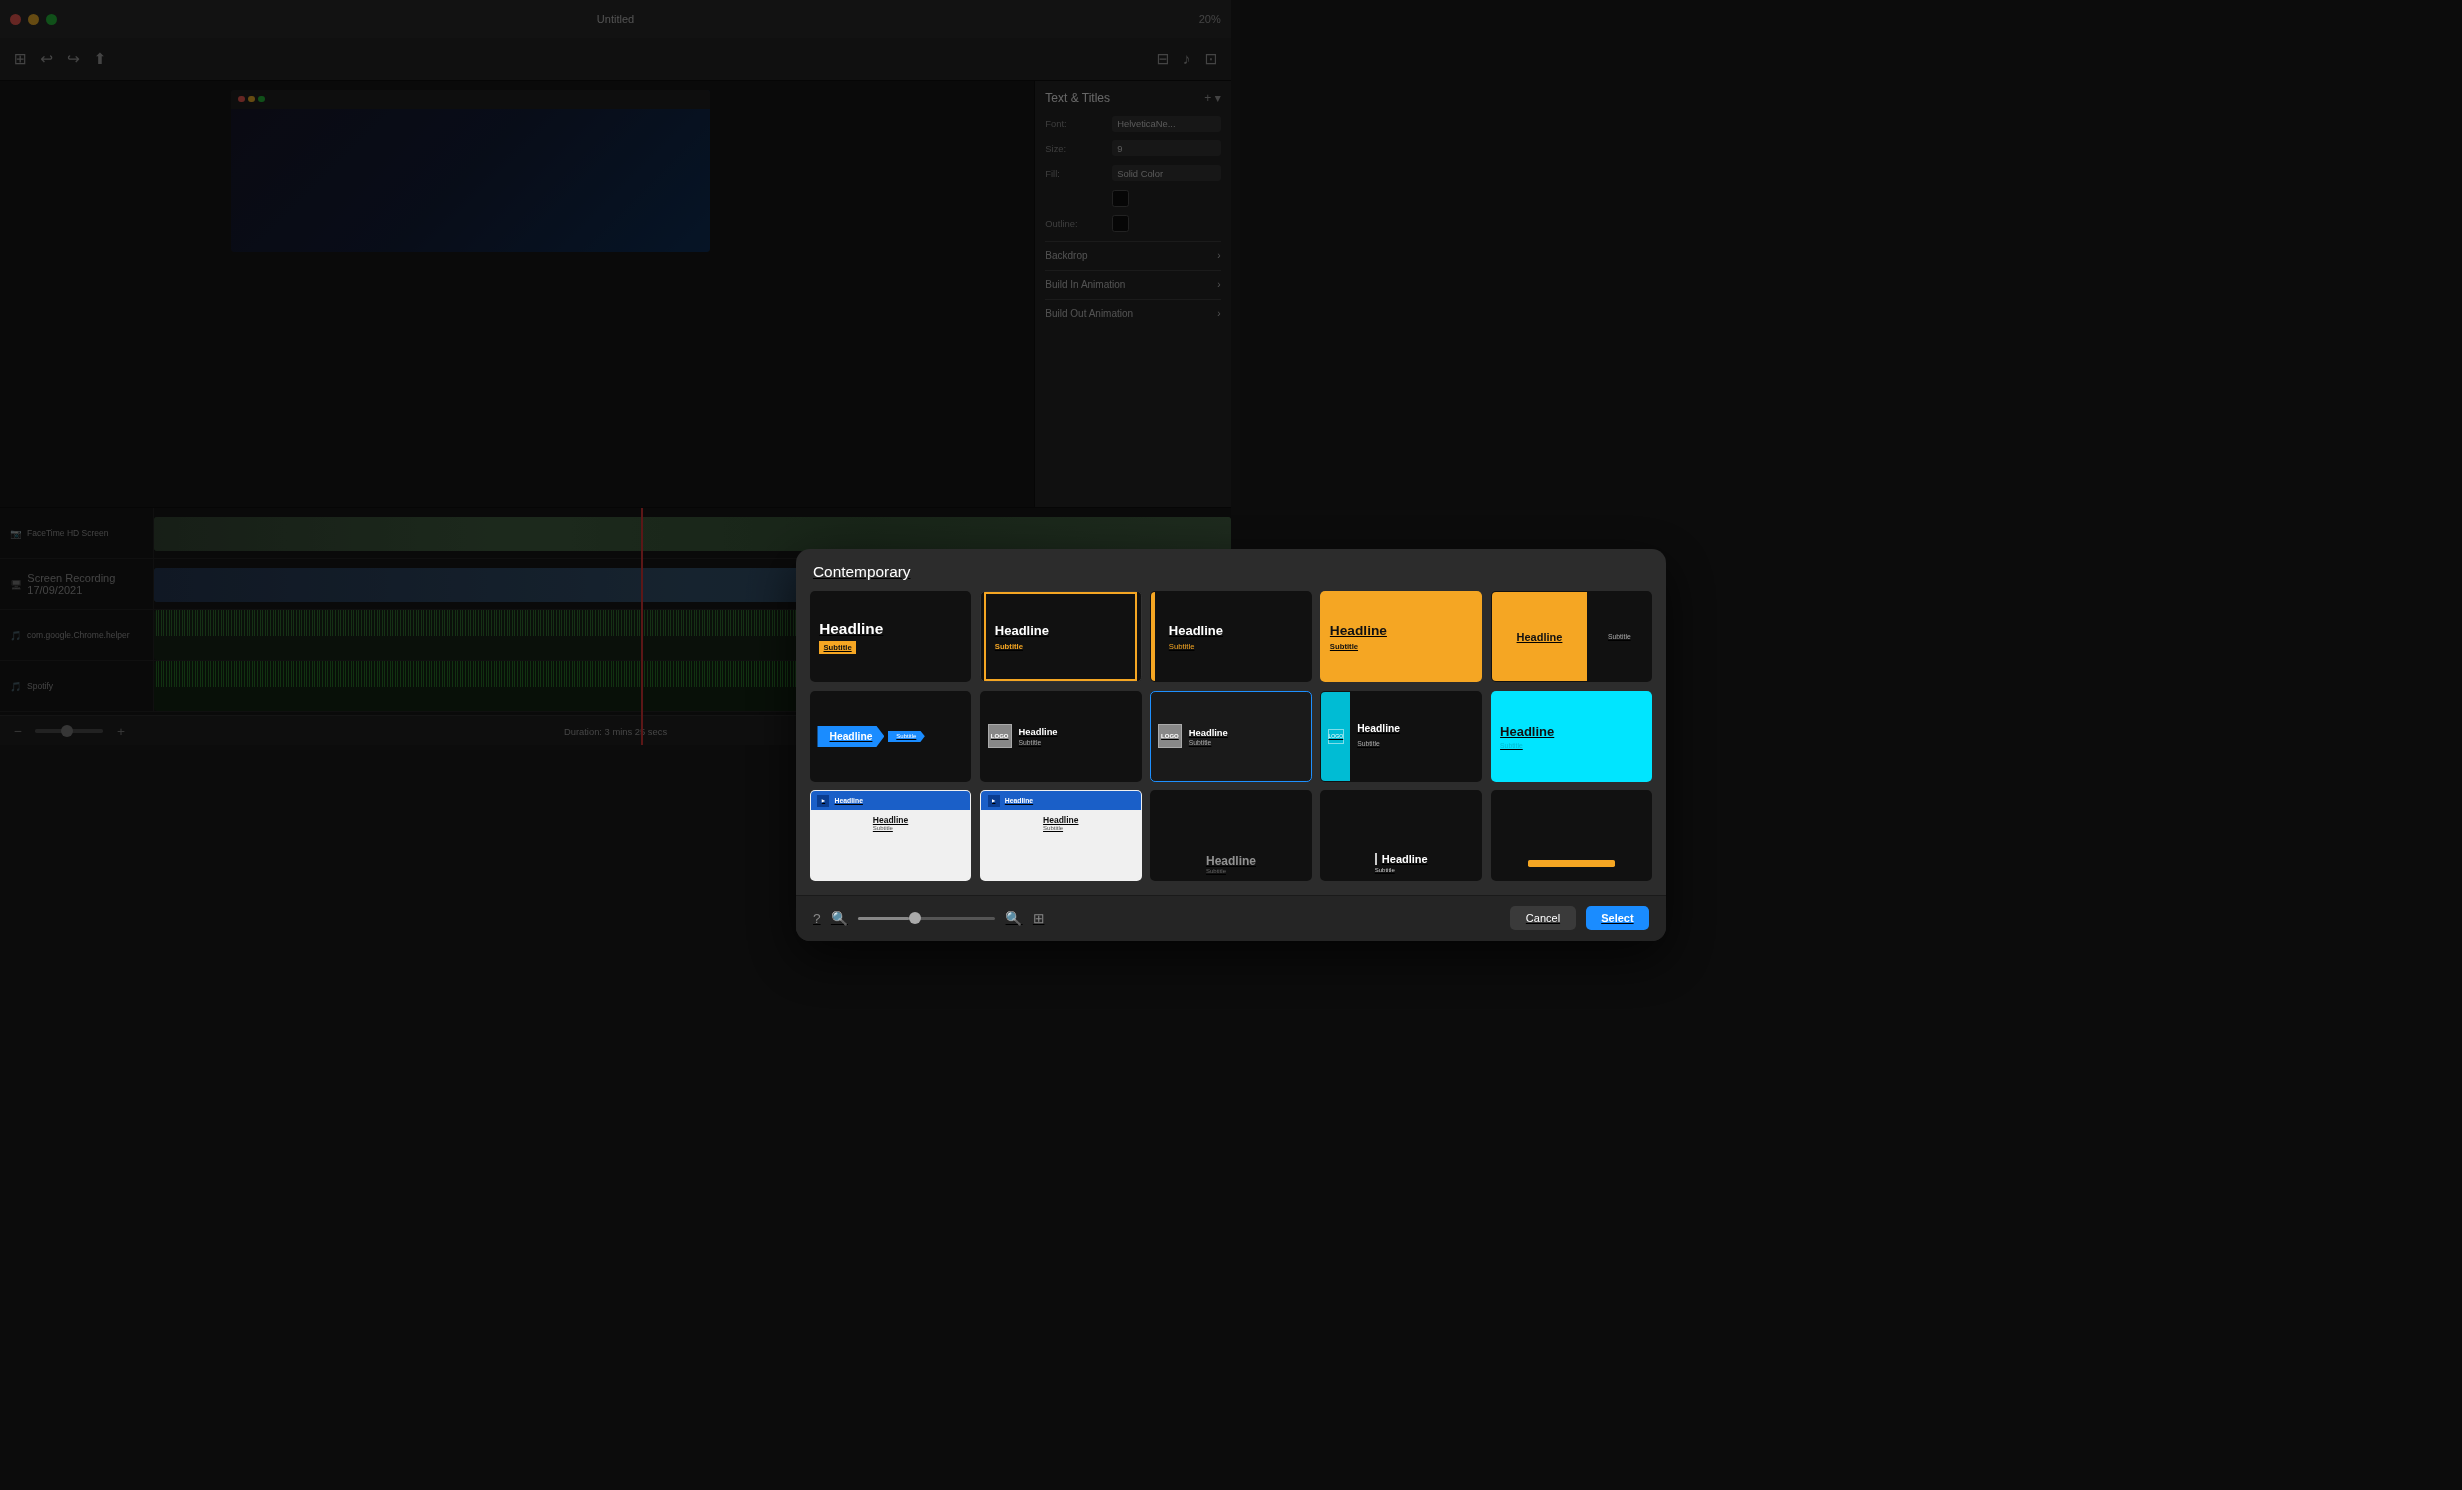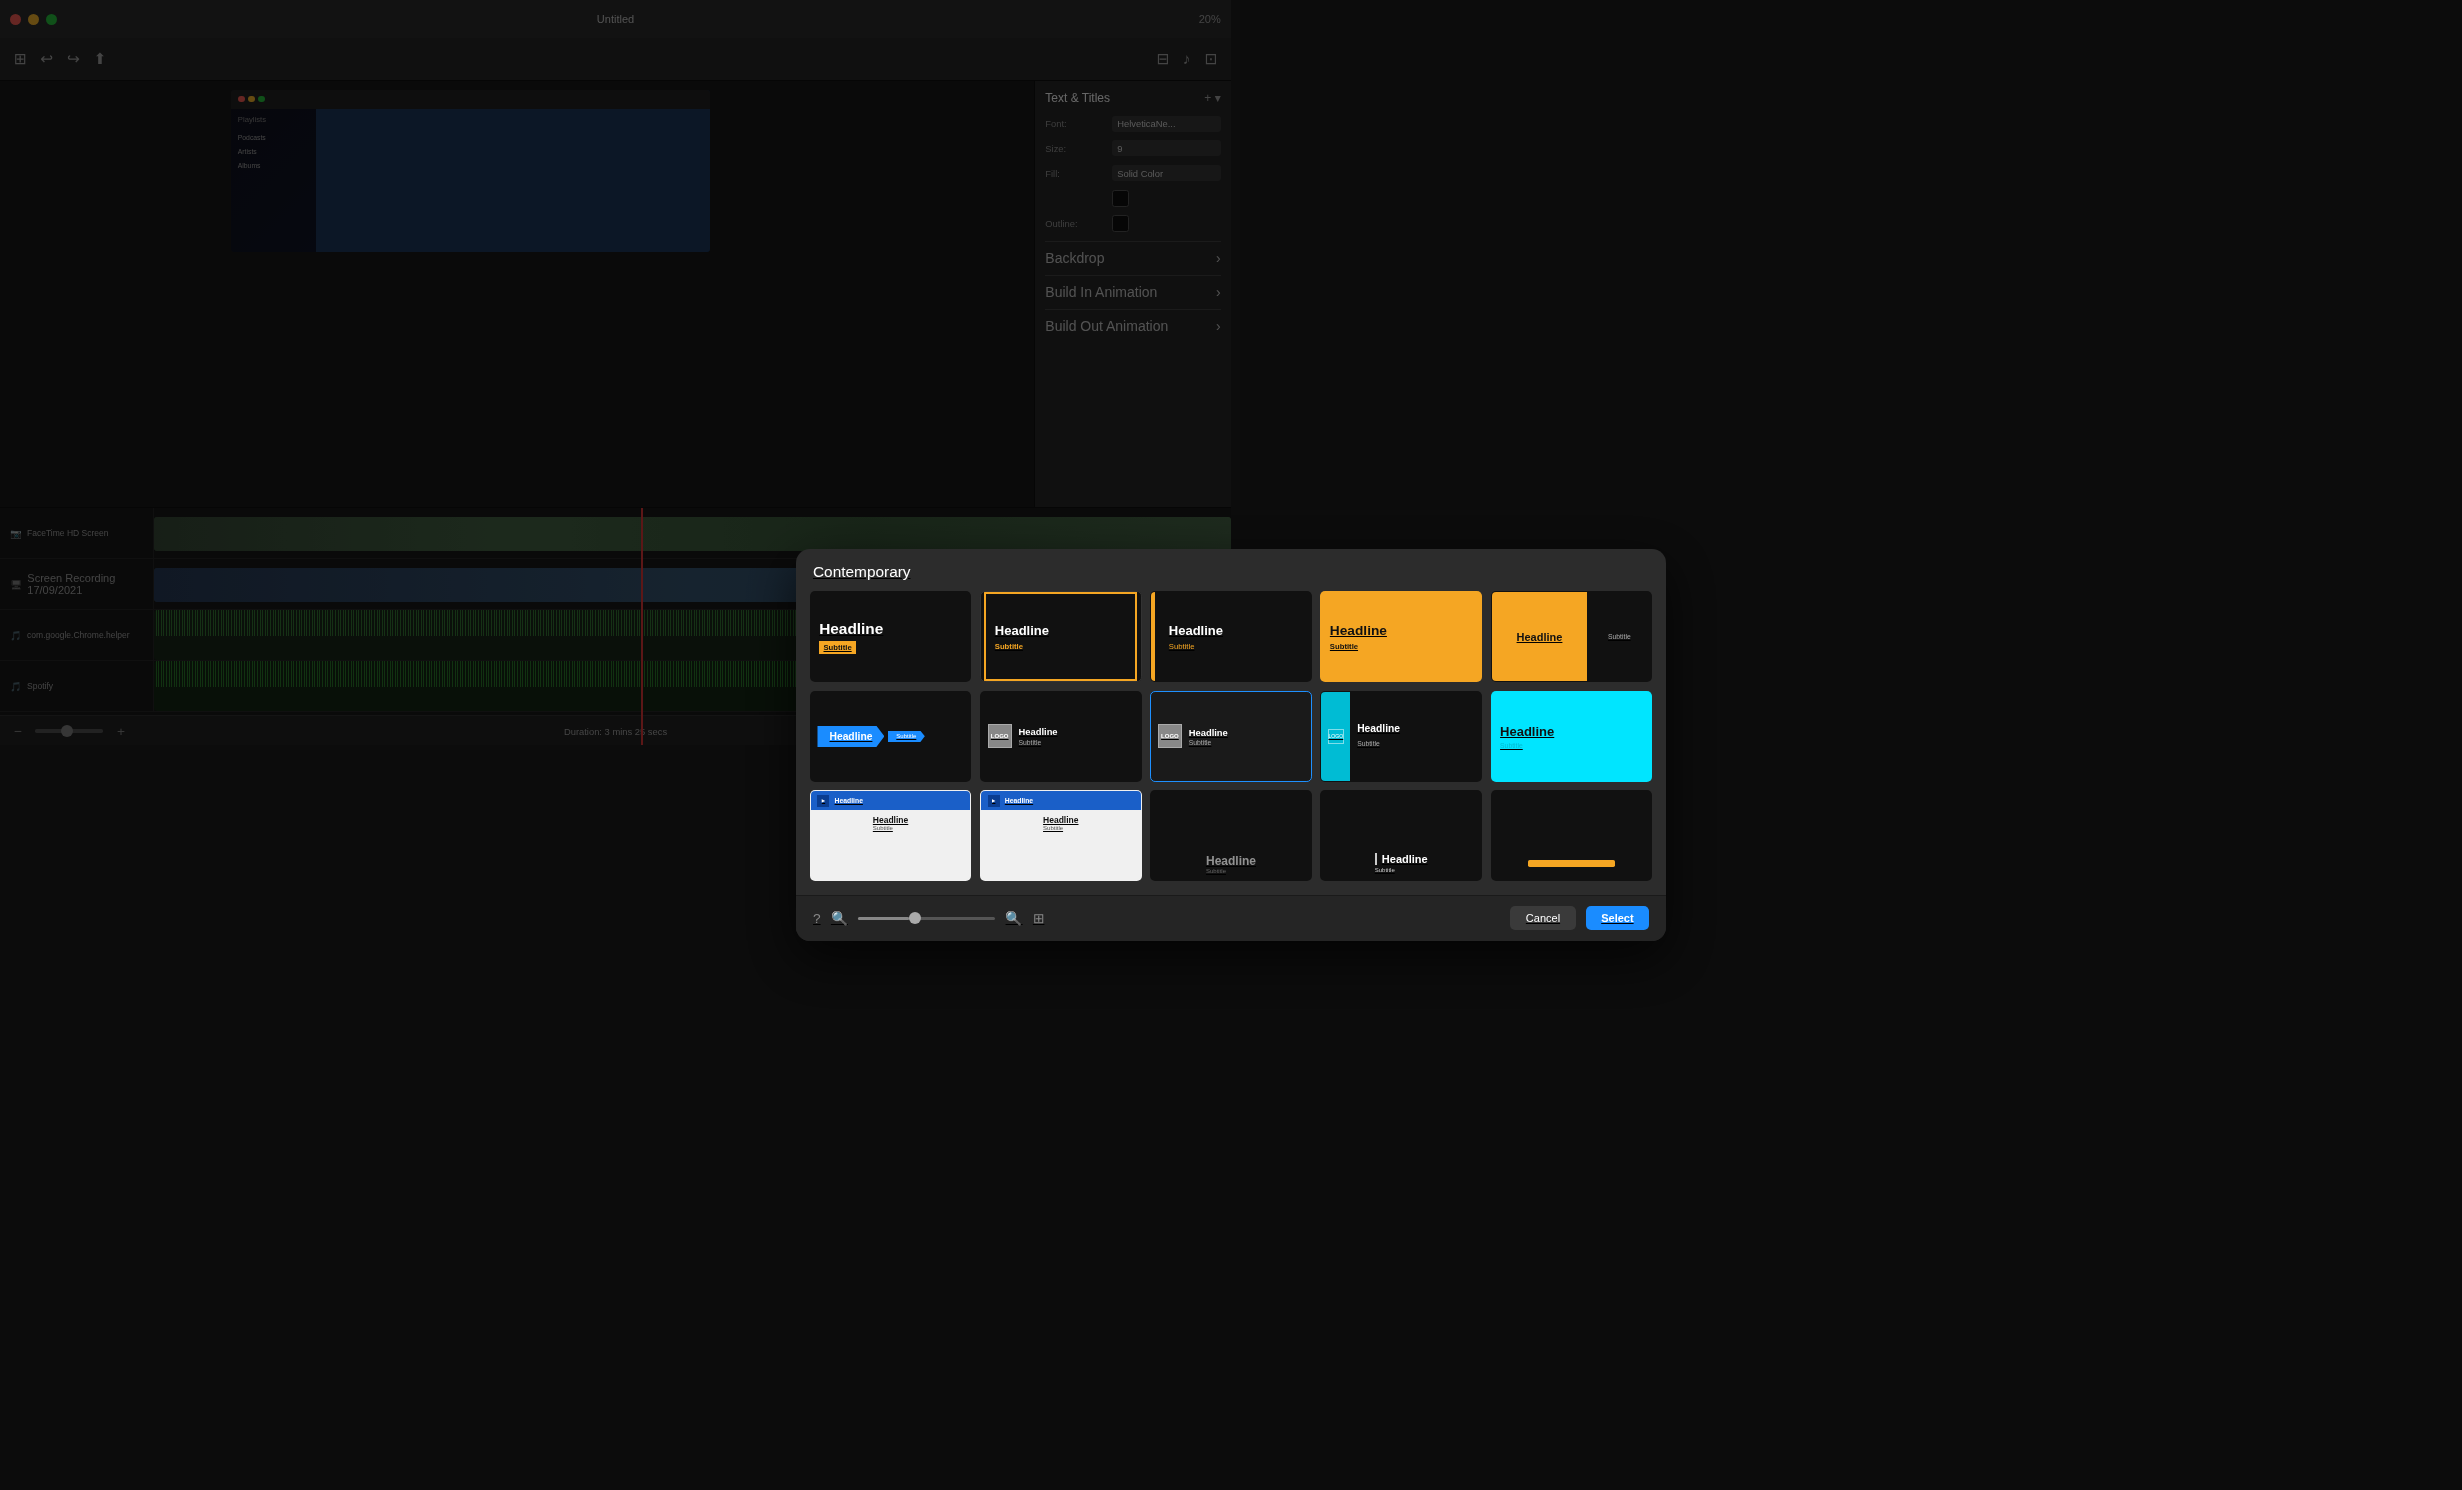--- a/index.html
+++ b/index.html
@@ -158,21 +158,21 @@
       background: #3a3a3a;
       border-radius: 3.4px;
       padding: 2.6px 5.1px;
       font-size: 9.4px;
       color: #ddd;
     }
     .panel-section {
       padding: 8.5px 0;
       border-top: 0.9px solid #444;
       color: #ccc;
-      font-size: 14px;
+      font-size: 10px;
       display: flex;
       justify-content: space-between;
       align-items: center;
       cursor: pointer;
     }
     .color-swatch {
       width: 17px;
       height: 17px;
       border-radius: 2.6px;
       border: 0.9px solid #555;
@@ -452,29 +452,20 @@
 <div class="main-area">
 
   <div class="preview-area">
     <div class="preview-screenshot">
       <div class="preview-inner">
         <div class="preview-topbar">
           <div class="preview-dot" style="background:#ff5f57;"></div>
           <div class="preview-dot" style="background:#febc2e;"></div>
           <div class="preview-dot" style="background:#28c840;"></div>
         </div>
-        <div class="preview-content">
-          <div class="preview-sidebar">
-            <div style="padding:6.8px;color:#888;font-size:7.7px;">Playlists</div>
-            <div style="padding:3.4px 6.8px;color:#aaa;font-size:6.8px;">Podcasts</div>
-            <div style="padding:3.4px 6.8px;color:#aaa;font-size:6.8px;">Artists</div>
-            <div style="padding:3.4px 6.8px;color:#aaa;font-size:6.8px;">Albums</div>
-          </div>
-          <div class="preview-main"></div>
-        </div>
       </div>
     </div>
   </div>
 
   <div class="right-panel">
     <div class="panel-title">
       <span>Text &amp; Titles</span>
       <span style="cursor:pointer;color:#aaa;">+ ▾</span>
     </div>
     <div class="panel-row">

